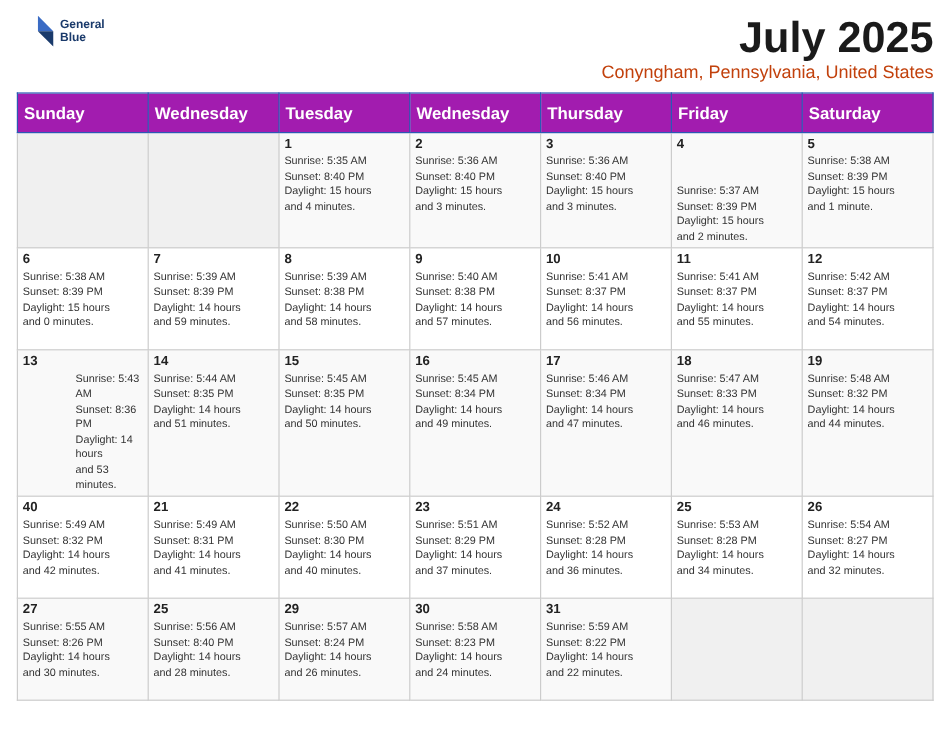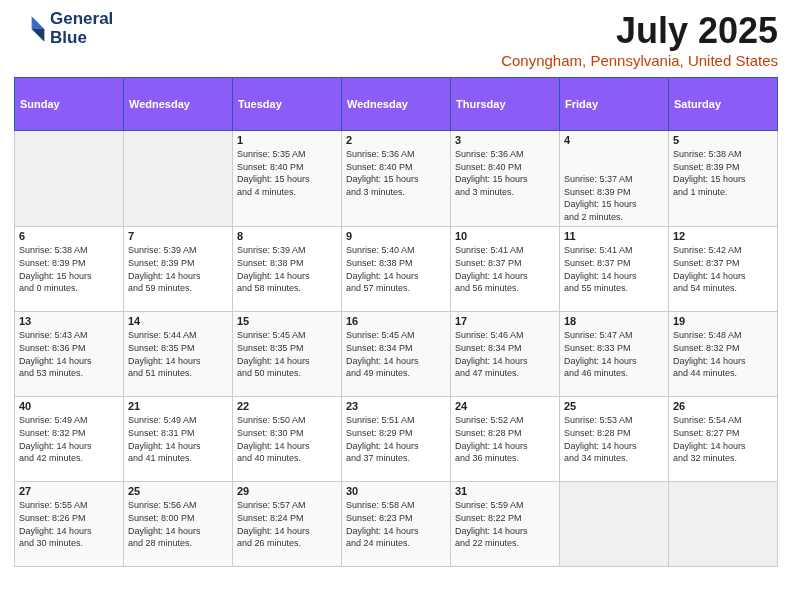--- a/index.html
+++ b/index.html
@@ -22,21 +22,21 @@
       margin-bottom: 8px;
     }
     .logo {
       display: flex;
       align-items: center;
       gap: 4px;
     }
     .logo-text {
       display: flex;
       flex-direction: column;
-      font-size: 17px;
+      font-size: 10px;
       font-weight: bold;
       color: #1a3a6b;
       line-height: 1.1;
     }
     .logo-icon {
       width: 32px;
       height: 32px;
     }
     .title-block {
       text-align: right;
@@ -50,25 +50,25 @@
       font-size: 15px;
       color: #c2410c;
       font-weight: normal;
     }
     .calendar {
       width: 100%;
       border-collapse: collapse;
       font-size: 9.5px;
     }
     .calendar thead tr th {
-      background-color: #8b5cf6;
+      background-color: #a21caf;
       color: #fff;
       text-align: left;
-      padding: 20px 5px;
-      font-size: 11px;
+      padding: 8px 5px;
+      font-size: 14px;
       font-weight: bold;
       border: 1px solid #2a5ab4;
     }
     .calendar tbody tr td {
       border: 1px solid #ccc;
       vertical-align: top;
       padding: 3px 4px;
       width: 108px;
       min-height: 68px;
       height: 85px;
@@ -212,21 +212,21 @@
             <div class="day-number">12</div>
             <div class="day-info" style="white-space: pre-line;">Sunrise: 5:42 AM
 Sunset: 8:37 PM
 Daylight: 14 hours
 and 54 minutes.</div>
           </td>
         </tr>
         <tr>
           <td>
             <div class="day-number">13</div>
-            <div class="day-info" style="white-space: pre-line;">Sunrise: 5:43 AM
+            <div class="day-info" style="white-space: pre-line; margin-left: 44px;">Sunrise: 5:43 AM
 Sunset: 8:36 PM
 Daylight: 14 hours
 and 53 minutes.</div>
           </td>
           <td>
             <div class="day-number">14</div>
             <div class="day-info" style="white-space: pre-line;">Sunrise: 5:44 AM
 Sunset: 8:35 PM
 Daylight: 14 hours
 and 51 minutes.</div>
@@ -322,21 +322,21 @@
           <td>
             <div class="day-number">27</div>
             <div class="day-info" style="white-space: pre-line;">Sunrise: 5:55 AM
 Sunset: 8:26 PM
 Daylight: 14 hours
 and 30 minutes.</div>
           </td>
           <td>
             <div class="day-number">25</div>
             <div class="day-info" style="white-space: pre-line;">Sunrise: 5:56 AM
-Sunset: 8:00 PM
+Sunset: 8:40 PM
 Daylight: 14 hours
 and 28 minutes.</div>
           </td>
           <td>
             <div class="day-number">29</div>
             <div class="day-info" style="white-space: pre-line;">Sunrise: 5:57 AM
 Sunset: 8:24 PM
 Daylight: 14 hours
 and 26 minutes.</div>
           </td>

